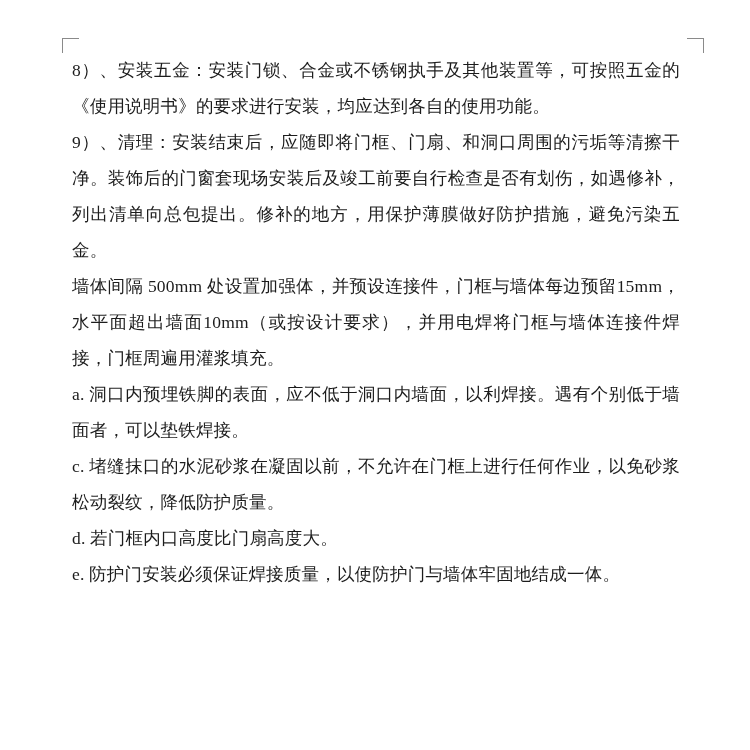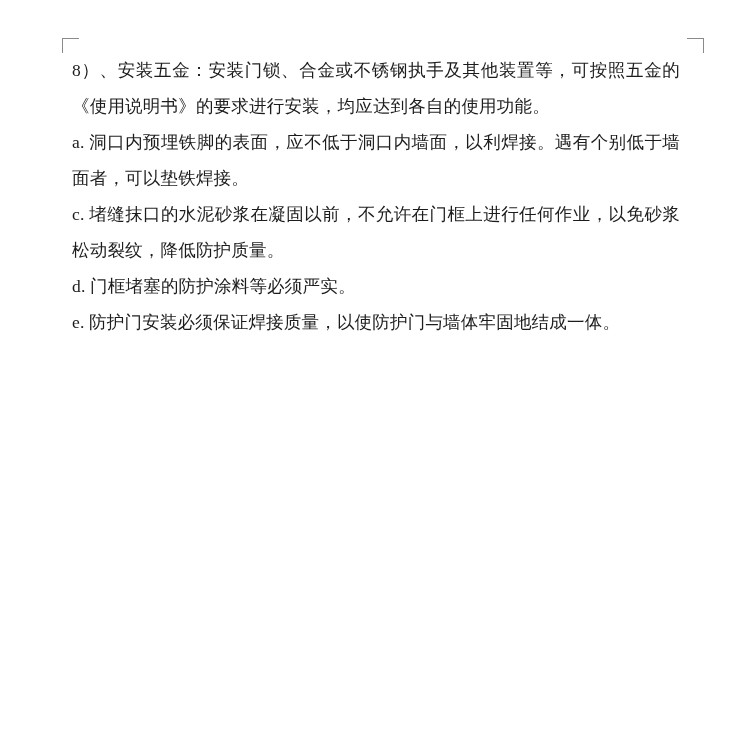--- a/index.html
+++ b/index.html
@@ -69,19 +69,21 @@
 </head>
 <body>
 
 <div class="page">
 
   <div class="crop-mark crop-tl"></div>
   <div class="crop-mark crop-tr"></div>
 
   <div class="content">
     <p class="para">8）、安装五金：安装门锁、合金或不锈钢执手及其他装置等，可按照五金的《使用说明书》的要求进行安装，均应达到各自的使用功能。</p>
+    <p class="para">9）、清理：安装结束后，应随即将门框、门扇、和洞口周围的污垢等清擦干净。装饰后的门窗套现场安装后及竣工前要自行检查是否有划伤，如遇修补，列出清单向总包提出。修补的地方，用保护薄膜做好防护措施，避免污染五金。</p>
+    <p class="para">墙体间隔 500mm 处设置加强体，并预设连接件，门框与墙体每边预留15mm，水平面超出墙面10mm（或按设计要求），并用电焊将门框与墙体连接件焊接，门框周遍用灌浆填充。</p>
     <p class="para">a. 洞口内预埋铁脚的表面，应不低于洞口内墙面，以利焊接。遇有个别低于墙面者，可以垫铁焊接。</p>
     <p class="para">c. 堵缝抹口的水泥砂浆在凝固以前，不允许在门框上进行任何作业，以免砂浆松动裂纹，降低防护质量。</p>
-    <p class="para">d. 门框堵塞的防护涂料等必须严实。</p>
+    <p class="para">d. 若门框内口高度比门扇高度大。</p>
     <p class="para">e. 防护门安装必须保证焊接质量，以使防护门与墙体牢固地结成一体。</p>
   </div>
 
 </div>
 
 </body></html>

